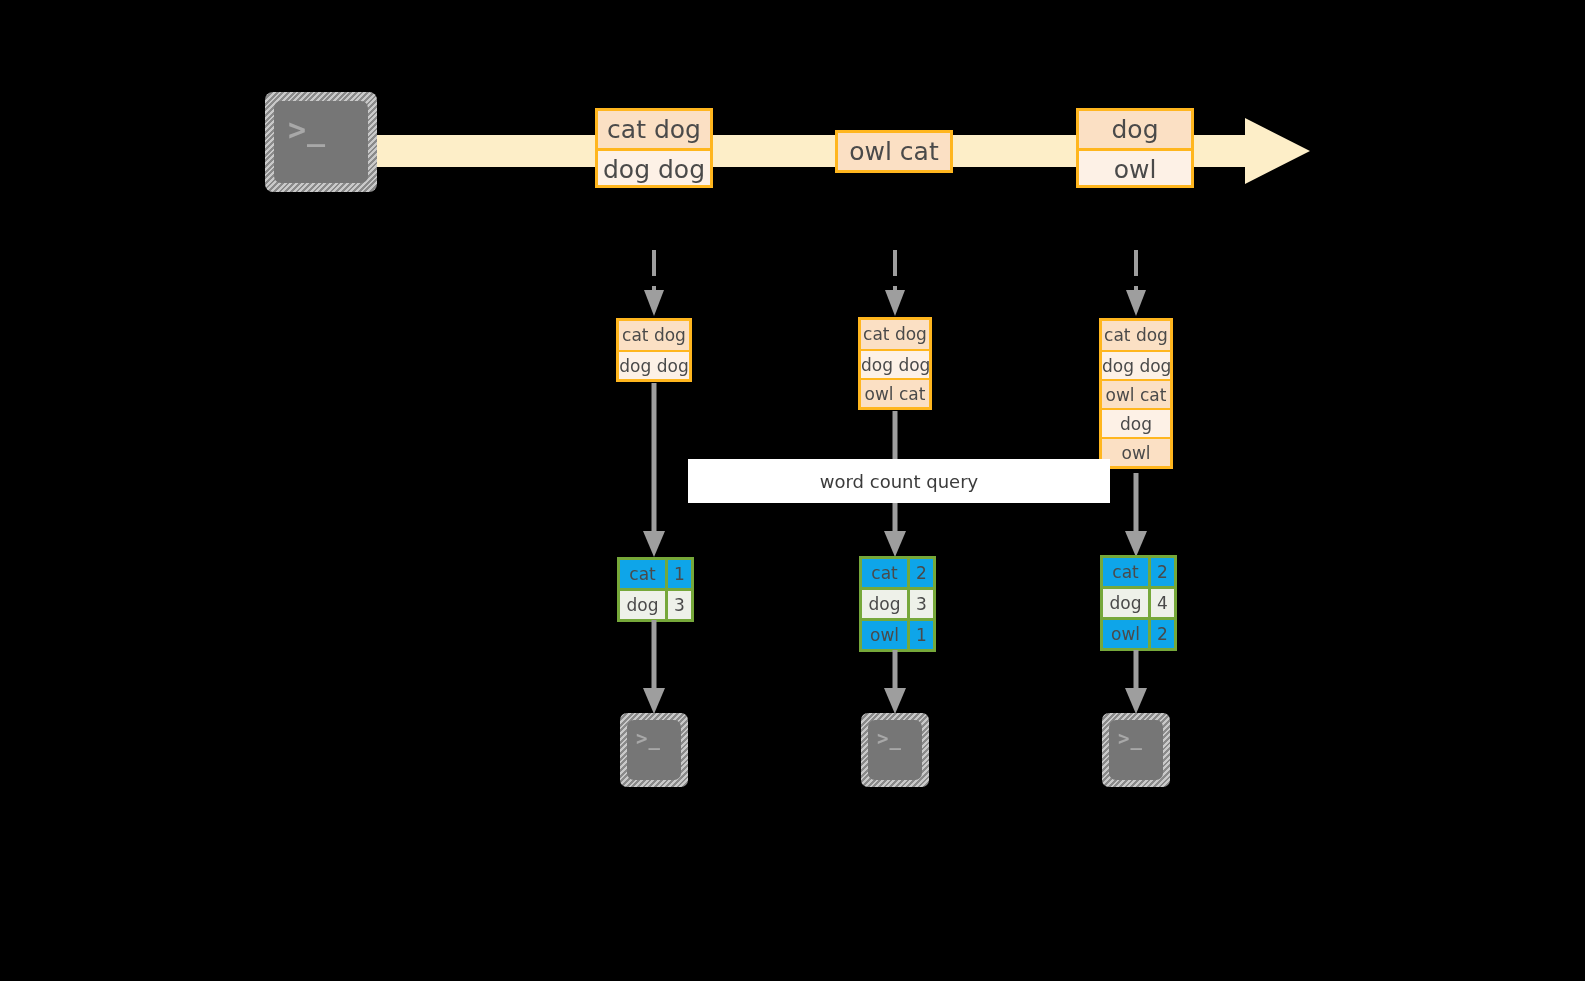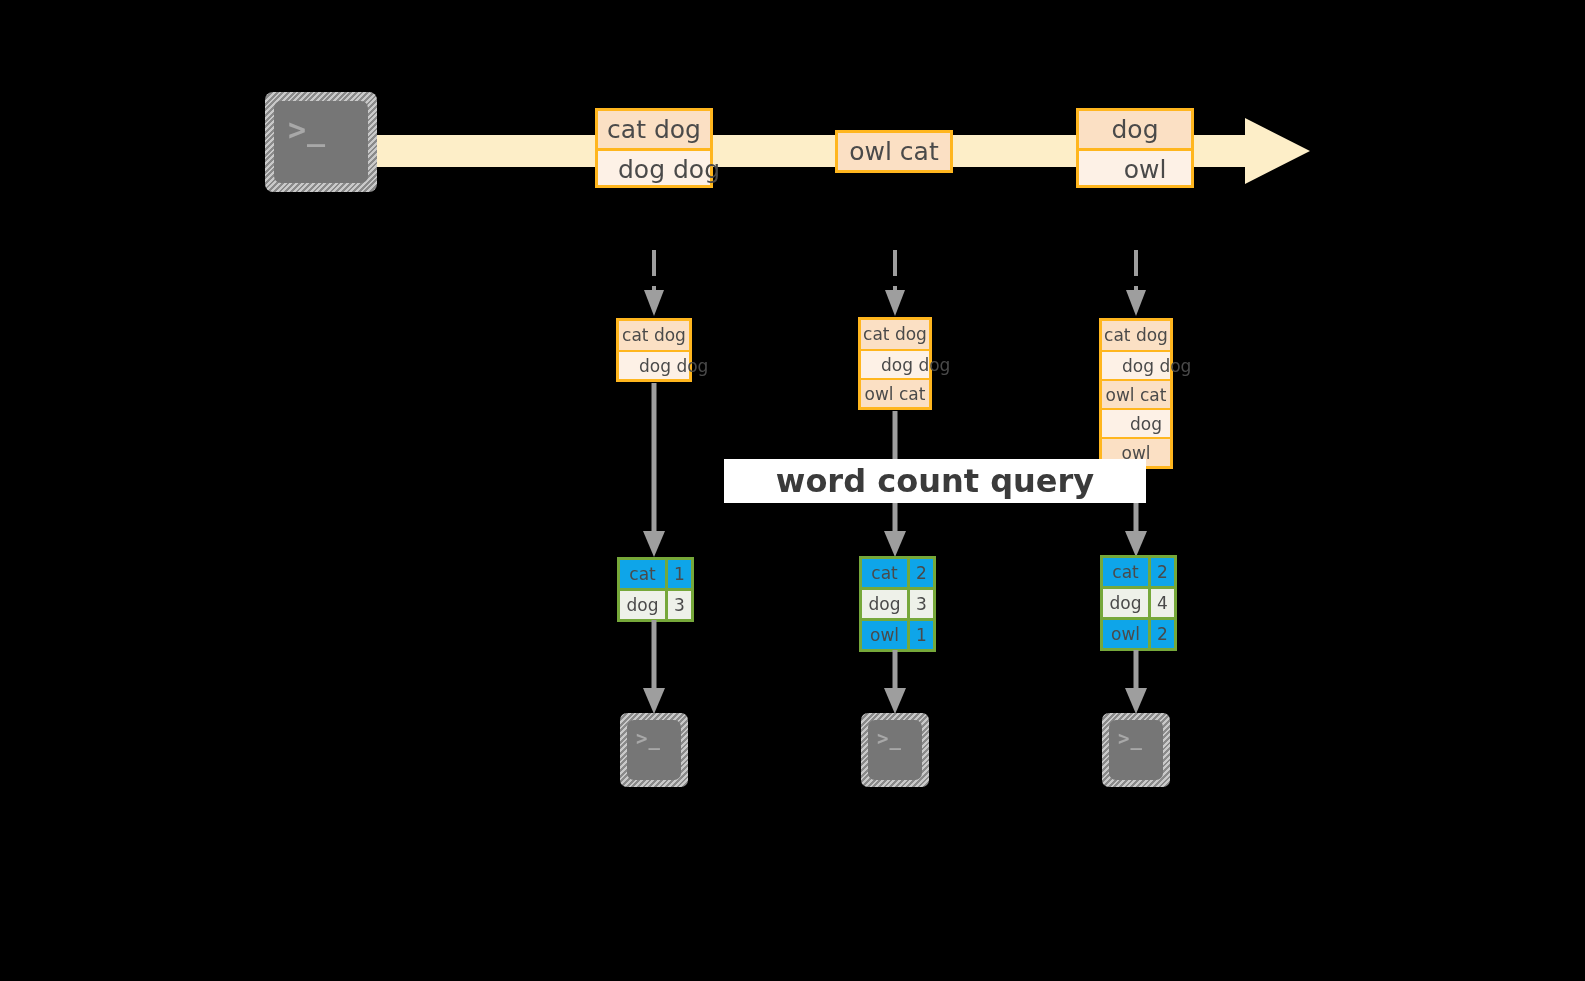--- a/index.html
+++ b/index.html
@@ -70,21 +70,21 @@
     border: 3px solid #ffb61e;
     background: #fff;
   }
   .rec-row {
     box-sizing: border-box;
     text-align: center;
     white-space: nowrap;
     color: #4a4a4a;
   }
   .rec-row.odd  { background: #fbe0c4; }
-  .rec-row.even { background: #fdf1e6; padding-left: 20px; }
+  .rec-row.even { background: #fdf1e6; }
   .rec-row + .rec-row { border-top: 3px solid #ffb61e; }
 
   
   .stream-rec { top: 108px; }
   .stream-rec .rec-row {
     font-size: 25px;
     height: 37px;
     line-height: 37px;
   }
   .stream-rec-1 { left: 595px; width: 118px; }
@@ -131,32 +131,31 @@
   }
   .result-row.odd  .result-cell { background: #0ea5e9; }
   .result-row.even .result-cell { background: #eef1e9; }
   .rt-1 { left: 617px; top: 557px; }
   .rt-2 { left: 859px; top: 556px; }
   .rt-3 { left: 1100px; top: 555px; }
 
   
   .query-banner {
     position: absolute;
-    left: 724px;
+    left: 688px;
     top: 459px;
     width: 422px;
     height: 44px;
     background: #ffffff;
     color: #3b3b3b;
-    font-size: 32px;
+    font-size: 18px;
     display: flex;
     align-items: center;
     justify-content: center;
     white-space: nowrap;
-    font-weight: bold;
   }
 
   
   .conn { position: absolute; }
 </style>
 </head>
 <body>
 
 <div id="stage">
 

